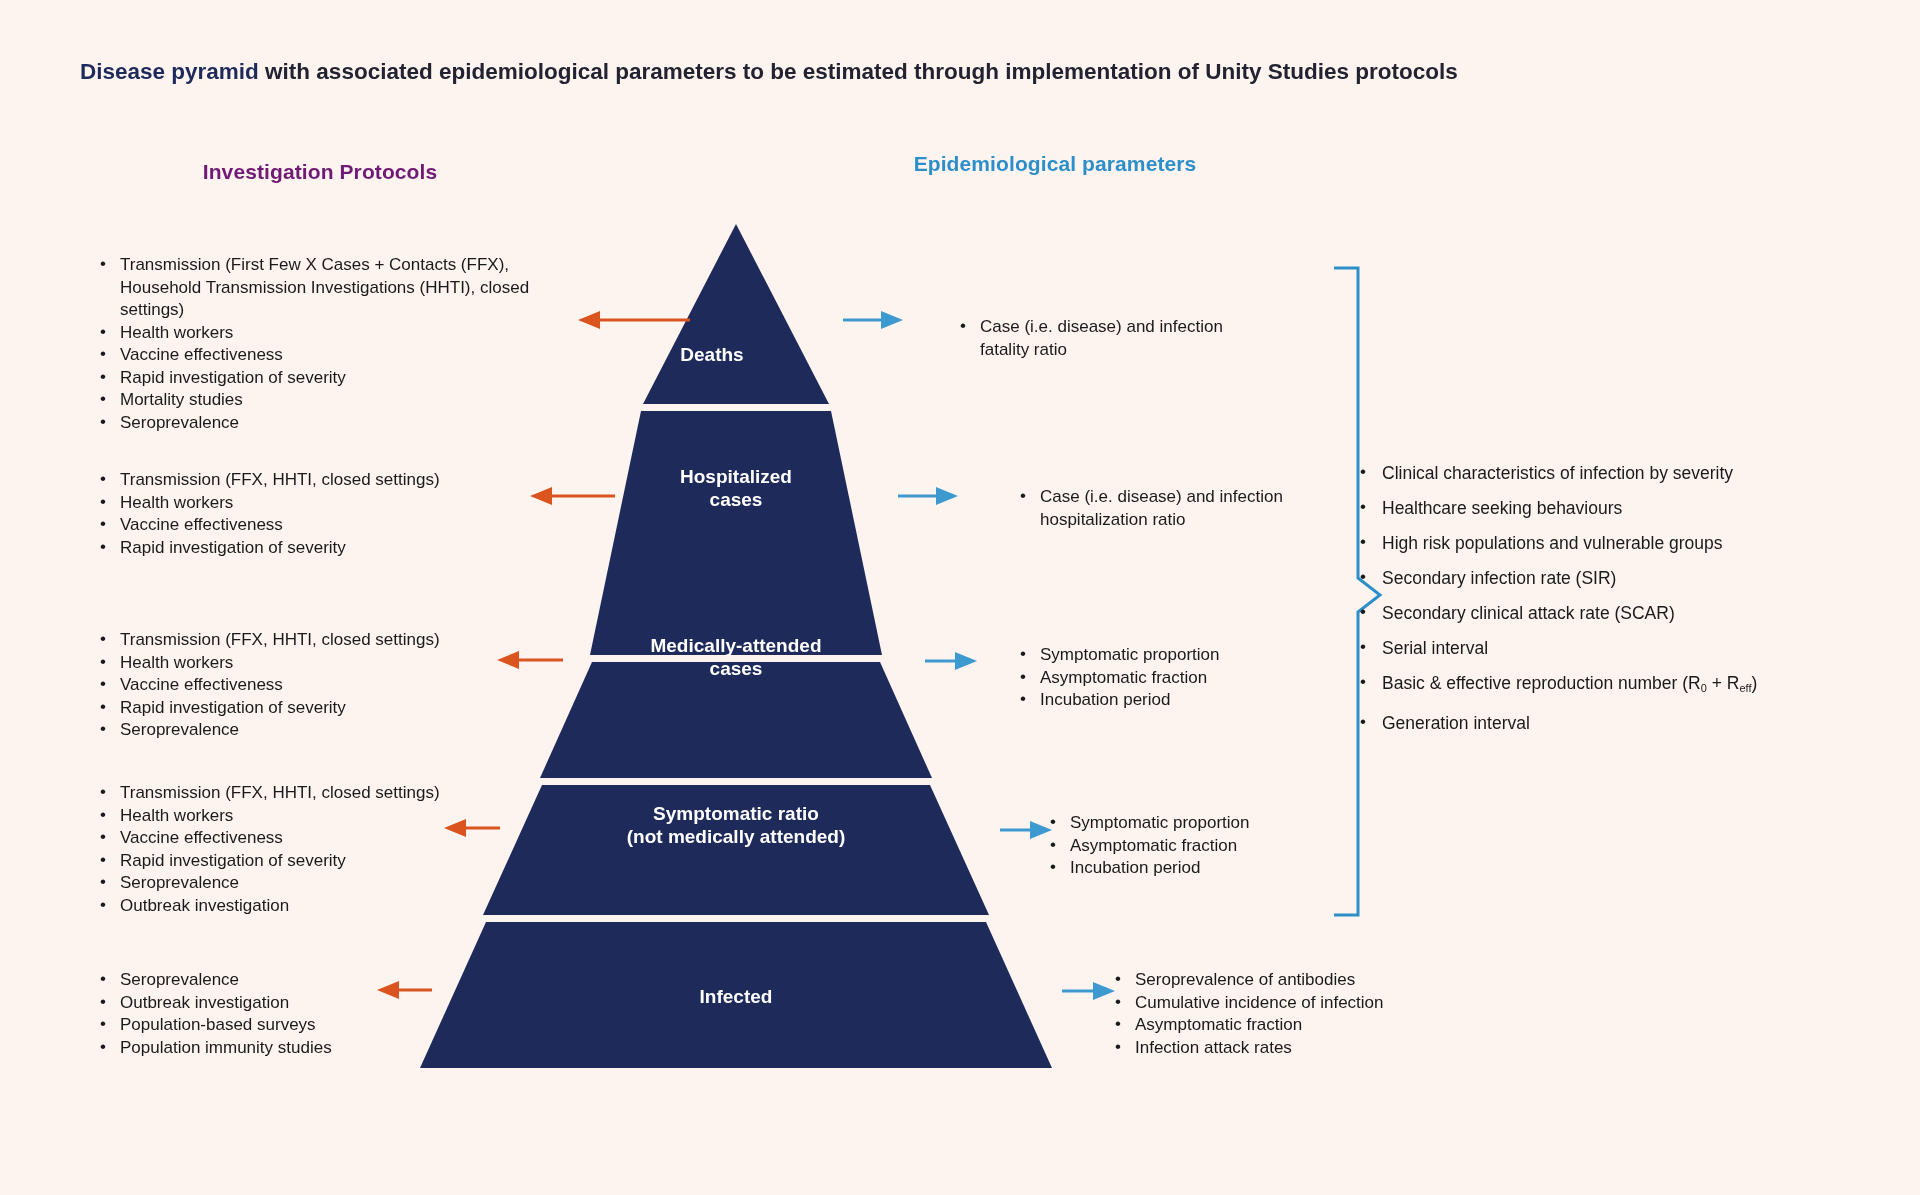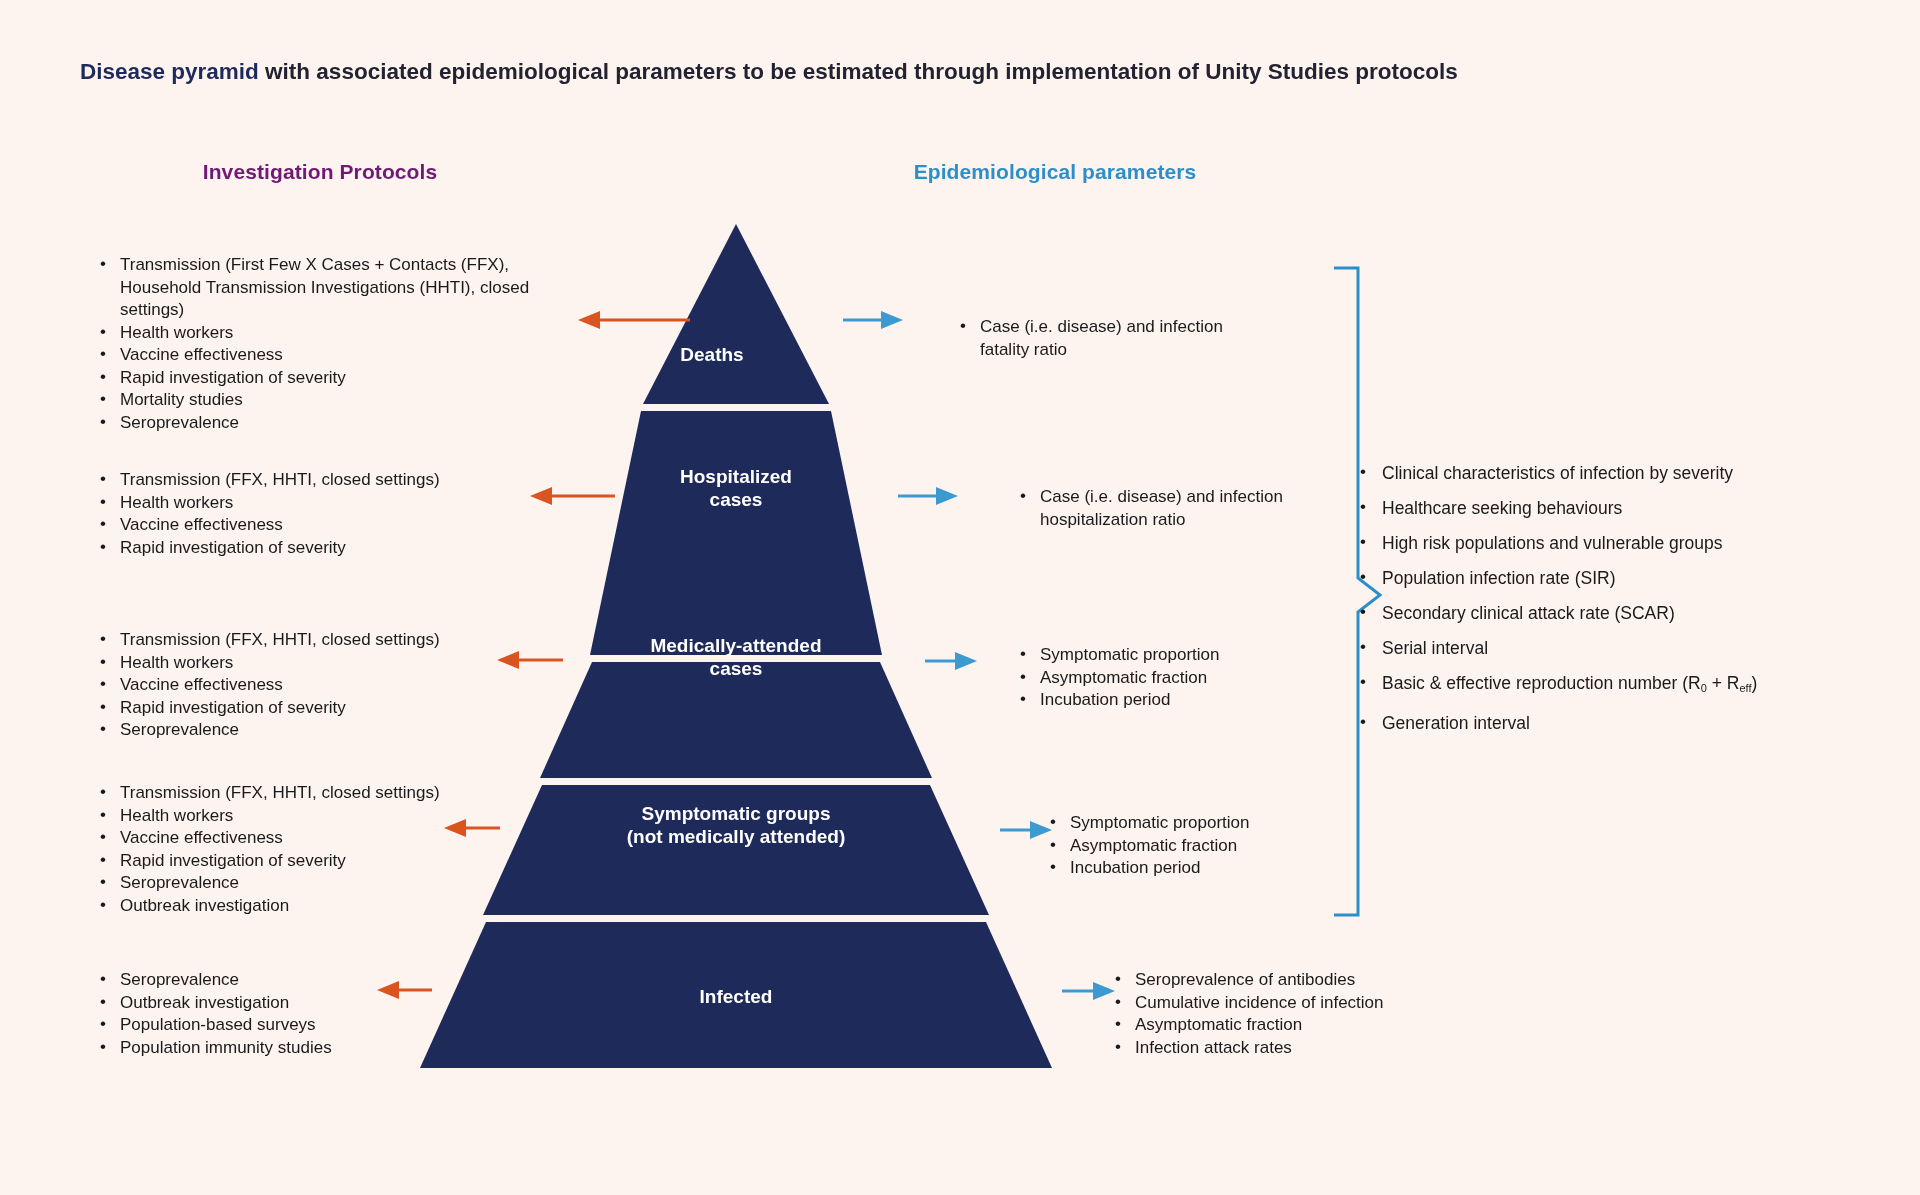--- a/index.html
+++ b/index.html
@@ -20,21 +20,21 @@
     font-size:22.5px;line-height:28px;color:#222230;
   }
   #title .strong{font-weight:bold;color:#1E2A5A;}
   #title .rest{font-weight:bold;color:#222230;}
 
   
   .col-head{
     position:absolute;font-weight:bold;font-size:21px;letter-spacing:.1px;
   }
   #head-protocols{left:200px;top:160px;width:240px;text-align:center;color:#701a75;}
-  #head-params{left:910px;top:160px;width:290px;text-align:center;color:#2C8FC9;}
+  #head-params{left:910px;top:152px;width:290px;text-align:center;color:#2C8FC9;}
 
   
   #pyramid{position:absolute;left:0;top:0;width:1920px;height:1195px;}
 
   .tier-label{
     position:absolute;color:#FFFFFF;font-weight:bold;text-align:center;
     font-size:19px;line-height:23px;pointer-events:none;
   }
 
   
@@ -143,21 +143,21 @@
     </g>
 
     <path d="M 1334 268 L 1358 268 L 1358 578 L 1380 595 L 1358 612 L 1358 915 L 1334 915" fill="none" stroke="#2C8FC9" stroke-width="3"></path>
   </svg>
 
   <div class="tier-label" style="left:612px;top:343px;width:200px;">Deaths</div>
   <div class="tier-label" style="left:636px;top:465px;width:200px;white-space:pre-line;">Hospitalized
 cases</div>
   <div class="tier-label" style="left:586px;top:634px;width:300px;white-space:pre-line;">Medically-attended
 cases</div>
-  <div class="tier-label" style="left:586px;top:802px;width:300px;white-space:pre-line;">Symptomatic groups
+  <div class="tier-label" style="left:586px;top:802px;width:300px;white-space:pre-line;">Symptomatic ratio
 (not medically attended)</div>
   <div class="tier-label" style="left:636px;top:985px;width:200px;">Infected</div>
 
   <div class="lblock" id="lb0">
     <ul class="blist">
       <li>Transmission (First Few X Cases + Contacts (FFX), Household Transmission Investigations (HHTI), closed settings)</li>
       <li>Health workers</li>
       <li>Vaccine effectiveness</li>
       <li>Rapid investigation of severity</li>
       <li>Mortality studies</li>
@@ -239,21 +239,21 @@
       <li>Asymptomatic fraction</li>
       <li>Infection attack rates</li>
     </ul>
   </div>
 
   <div class="lblock" id="rb">
     <ul class="blist loose">
       <li>Clinical characteristics of infection by severity</li>
       <li>Healthcare seeking behaviours</li>
       <li>High risk populations and vulnerable groups</li>
-      <li>Population infection rate (SIR)</li>
+      <li>Secondary infection rate (SIR)</li>
       <li>Secondary clinical attack rate (SCAR)</li>
       <li>Serial interval</li>
       <li><span class="nowrap"><span>Basic &amp; effective reproduction number (R</span><sub>0</sub><span> + R</span><sub>eff</sub><span>)</span></span></li>
       <li>Generation interval</li>
     </ul>
   </div>
 
 </div>
 
 </body></html>

